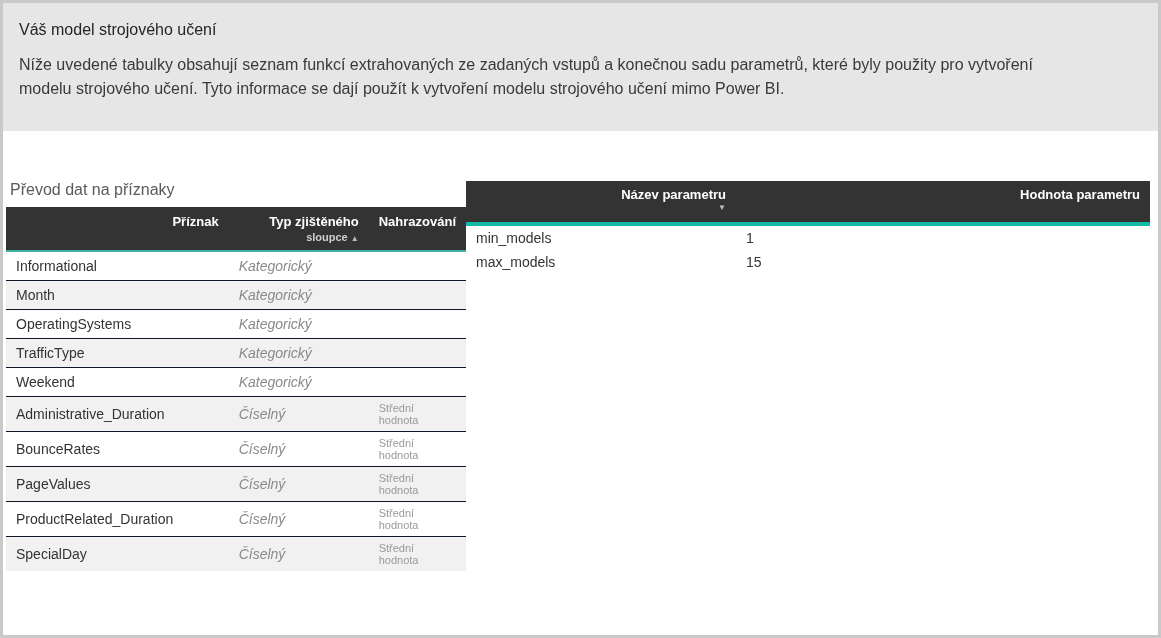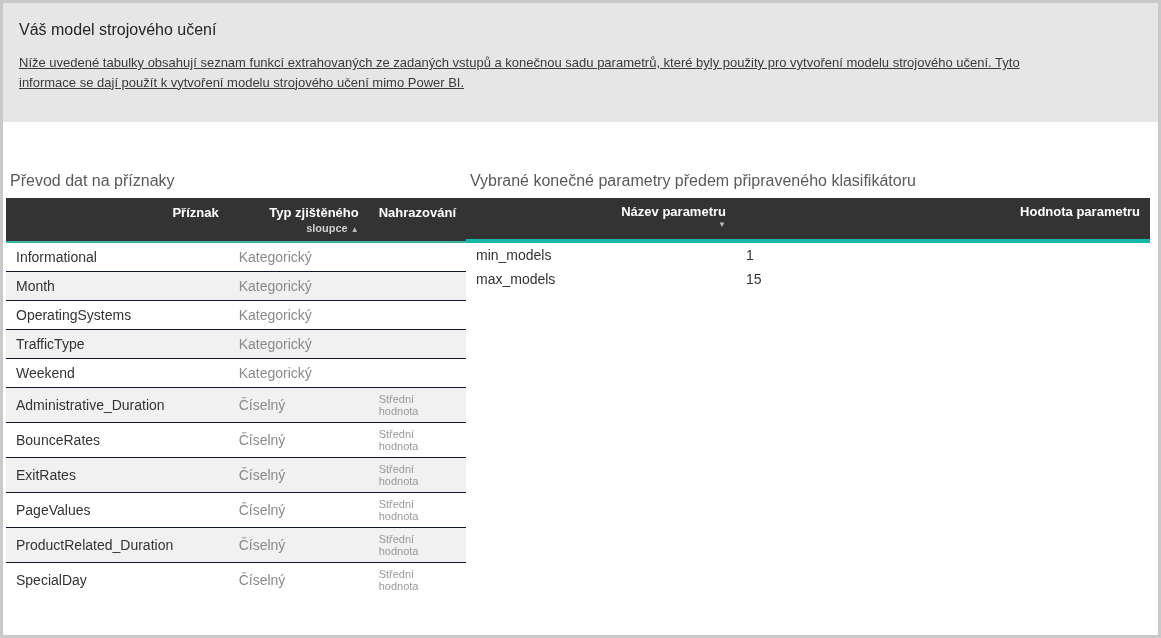--- a/index.html
+++ b/index.html
@@ -19,25 +19,24 @@
       background: #e6e6e6;
       padding: 18px 16px 30px 16px;
     }
     .page-title {
       font-size: 16px;
       font-weight: 400;
       color: #252525;
       margin-bottom: 14px;
     }
     .page-desc {
-      font-size: 13px;
+      font-size: 16px;
       color: #3a3a3a;
       line-height: 1.5;
       max-width: 1050px;
-      text-decoration: underline;
     }
     .content {
       display: flex;
       padding: 50px 8px 0 3px;
     }
     .left-col {
       width: 460px;
     }
     .right-col {
       flex: 1;
@@ -96,20 +95,21 @@
       background: #f1f1f1;
     }
     .tbl-feat tbody td {
       font-size: 14px;
       padding: 5px 10px;
       color: #333;
       border-top: 1px solid #0f172a;
     }
     .tbl-feat tbody td.muted {
       color: #8a8a8a;
+      font-style: italic;
     }
     .tbl-feat tbody td.small-muted {
       color: #9a9a9a;
       font-size: 11px;
     }
     
     .tbl-params thead th.col-p1 { width: 270px; }
     .tbl-params thead {
       border-bottom: 4px solid #14b8a6;
     }
@@ -200,45 +200,39 @@
             <td>Administrative_Duration</td>
             <td class="muted">Číselný</td>
             <td class="small-muted">Střední hodnota</td>
           </tr>
           <tr>
             <td>BounceRates</td>
             <td class="muted">Číselný</td>
             <td class="small-muted">Střední hodnota</td>
           </tr>
           <tr>
-            <td>ExitRates</td>
-            <td class="muted">Číselný</td>
-            <td class="small-muted">Střední hodnota</td>
-          </tr>
-          <tr>
             <td>PageValues</td>
             <td class="muted">Číselný</td>
             <td class="small-muted">Střední hodnota</td>
           </tr>
           <tr>
             <td>ProductRelated_Duration</td>
             <td class="muted">Číselný</td>
             <td class="small-muted">Střední hodnota</td>
           </tr>
           <tr>
             <td>SpecialDay</td>
             <td class="muted">Číselný</td>
             <td class="small-muted">Střední hodnota</td>
           </tr>
         </tbody>
     </table>
   </div>
 
   <div class="right-col">
-    <div class="section-title">Vybrané konečné parametry předem připraveného klasifikátoru</div>
     <table class="tbl tbl-params">
       <thead>
         <tr>
           <th class="col-p1">
             <span>Název parametru</span>
             <span class="param-sort">▼</span>
           </th>
           <th>
             <span>Hodnota parametru</span>
           </th>

